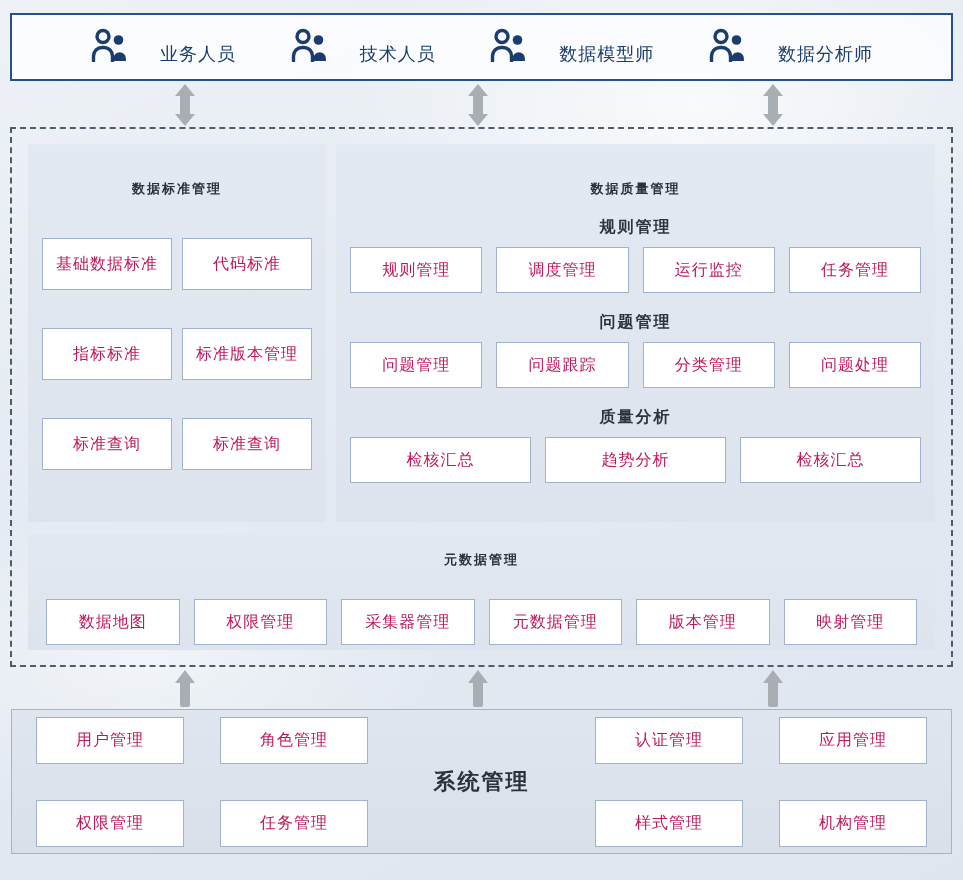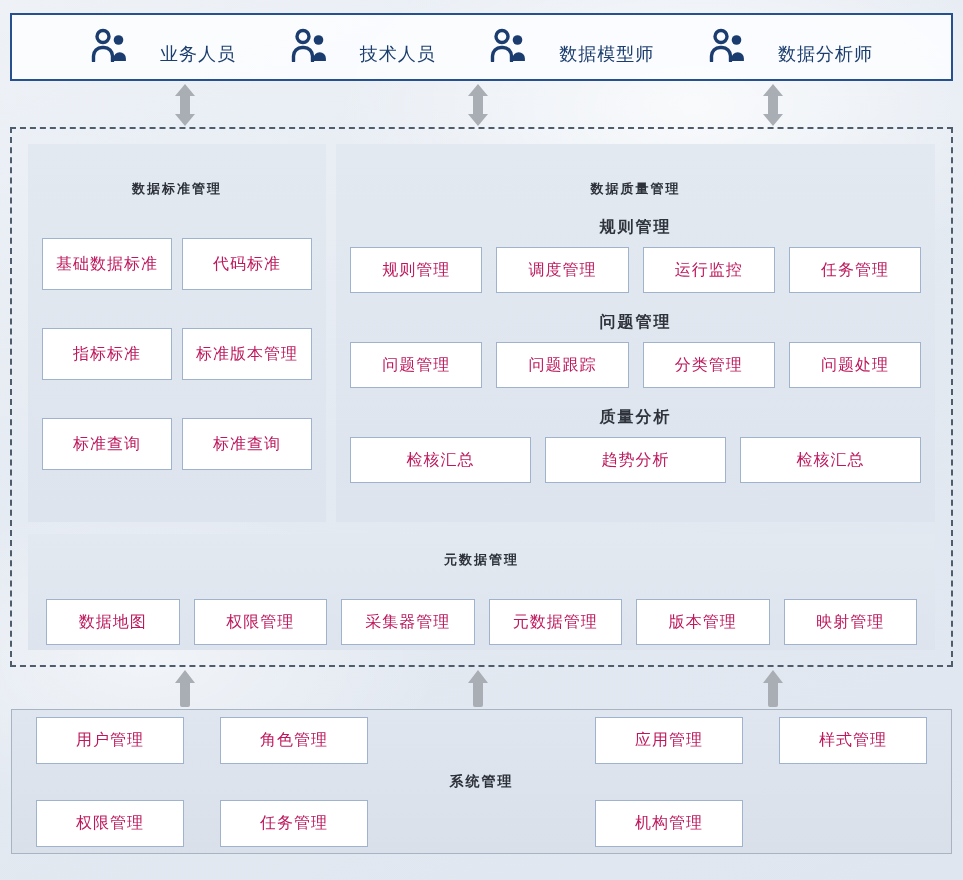--- a/index.html
+++ b/index.html
@@ -141,21 +141,21 @@
   }
   .sys-grid {
     display: grid;
     grid-template-columns: 148px 148px;
     column-gap: 20px;
     row-gap: 19px;
     gap: 36px;
   }
   .sys-grid .mod { height: 47px; }
   .sys-title {
-    font-size: 14px;
+    font-size: 22px;
     font-weight: bold;
     color: #2d323a;
     letter-spacing: 2px;
   }
 </style>
 </head>
 <body>
 
 <div class="top-bar">
   <div class="role">
@@ -298,17 +298,18 @@
 
 <div class="panel-system">
   <div class="sys-grid">
     <div class="mod">用户管理</div>
     <div class="mod">角色管理</div>
     <div class="mod">权限管理</div>
     <div class="mod">任务管理</div>
   </div>
   <div class="sys-title">系统管理</div>
   <div class="sys-grid">
+    <div class="mod">认证管理</div>
     <div class="mod">应用管理</div>
     <div class="mod">样式管理</div>
     <div class="mod">机构管理</div>
   </div>
 </div>
 
 </body></html>

